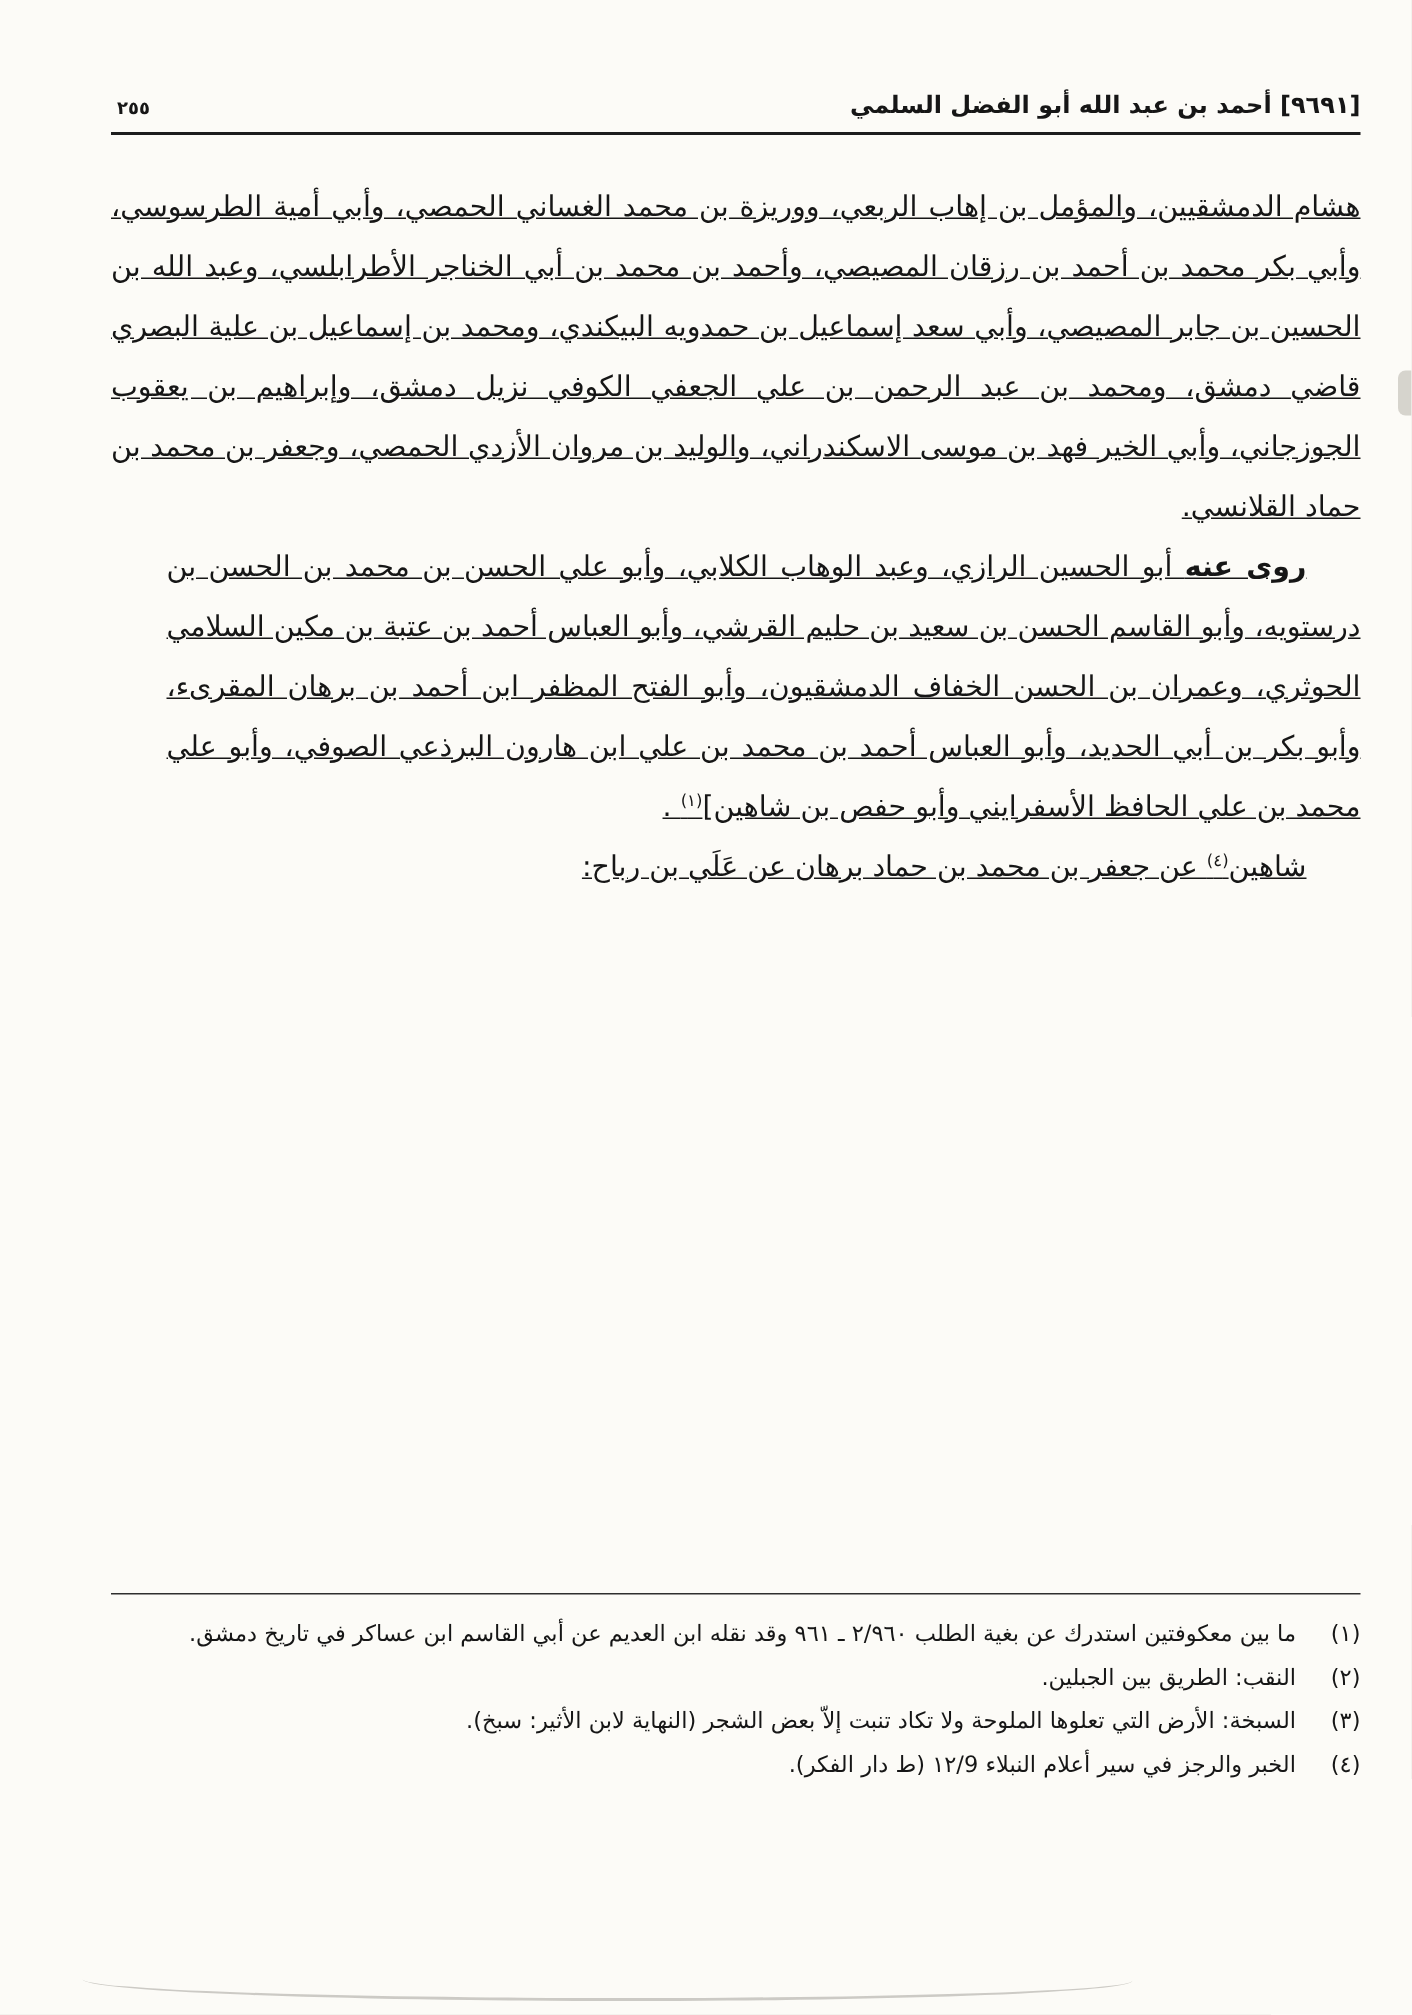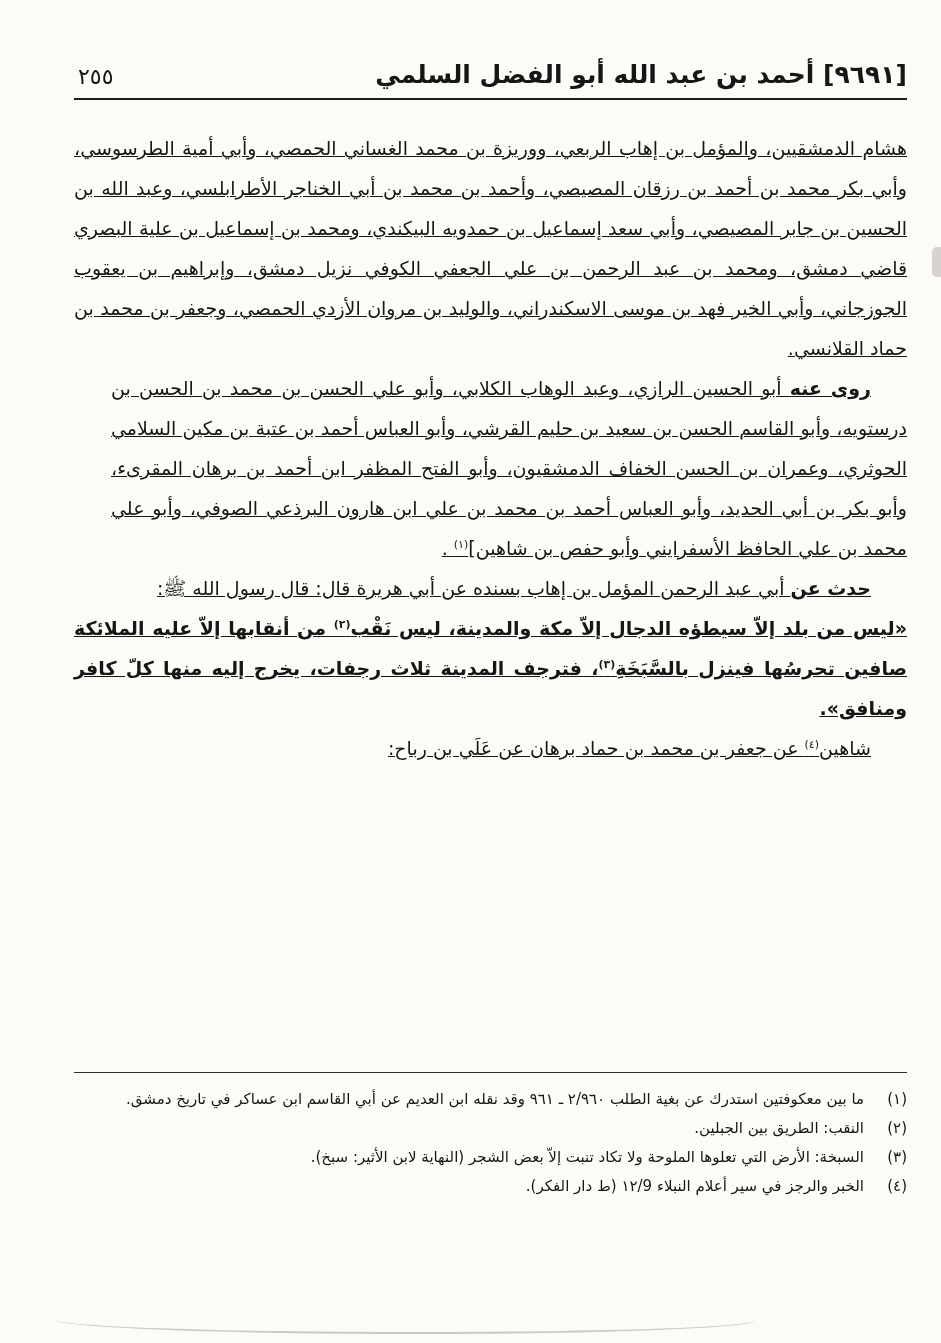--- a/index.html
+++ b/index.html
@@ -23,27 +23,27 @@
   
   .page-head {
     display: flex;
     justify-content: space-between;
     align-items: flex-end;
     border-bottom: 2px solid #1d1d1d;
     padding-bottom: 9px;
   }
   .entry-title {
     margin: 0;
-    font-size: 25px;
+    font-size: 16px;
     font-weight: 700;
     letter-spacing: 0;
   }
   .page-number {
-    font-size: 22px;
-    font-weight: 400;
+    font-size: 12px;
+    font-weight: 700;
     padding-left: 4px;
   }
   
   .body-text {
     margin-top: 28px;
     font-size: 19px;
     line-height: 40px;
     min-height: 938px;
   }
   .para {
@@ -109,22 +109,20 @@
   <div class="content">
 
     <header class="page-head">
       <h1 class="entry-title">[٩٦٩١] أحمد بن عبد الله أبو الفضل السلمي</h1>
       <div class="page-number">٢٥٥</div>
     </header>
 
     <main class="body-text" id="body-text">
         <p class="para"><span class="seg-text">هشام الدمشقيين، والمؤمل بن إهاب الربعي، ووريزة بن محمد الغساني الحمصي، وأبي أمية الطرسوسي، وأبي بكر محمد بن أحمد بن رزقان المصيصي، وأحمد بن محمد بن أبي الخناجر الأطرابلسي، وعبد الله بن الحسين بن جابر المصيصي، وأبي سعد إسماعيل بن حمدويه البيكندي، ومحمد بن إسماعيل بن علية البصري قاضي دمشق، ومحمد بن عبد الرحمن بن علي الجعفي الكوفي نزيل دمشق، وإبراهيم بن يعقوب الجوزجاني، وأبي الخير فهد بن موسى الاسكندراني، والوليد بن مروان الأزدي الحمصي، وجعفر بن محمد بن حماد القلانسي.</span></p>
         <p class="para indent"><span class="seg-bold">روى عنه</span><span class="seg-text"> أبو الحسين الرازي، وعبد الوهاب الكلابي، وأبو علي الحسن بن محمد بن الحسن بن درستويه، وأبو القاسم الحسن بن سعيد بن حليم القرشي، وأبو العباس أحمد بن عتبة بن مكين السلامي الحوثري، وعمران بن الحسن الخفاف الدمشقيون، وأبو الفتح المظفر ابن أحمد بن برهان المقرىء، وأبو بكر بن أبي الحديد، وأبو العباس أحمد بن محمد بن علي ابن هارون البرذعي الصوفي، وأبو علي محمد بن علي الحافظ الأسفرايني وأبو حفص بن شاهين]</span><sup class="fn-ref">(١)</sup><span class="seg-text"> .</span></p>
-        <p class="para indent"><span class="seg-bold">حدث عن</span><span class="seg-text"> أبي عبد الرحمن المؤمل بن إهاب بسنده عن أبي هريرة قال: قال رسول الله ﷺ:</span></p>
-        <p class="para bold"><span class="seg-text">«ليس من بلد إلاّ سيطؤه الدجال إلاّ مكة والمدينة، ليس نَقْب</span><sup class="fn-ref">(٢)</sup><span class="seg-text"> من أنقابها إلاّ عليه الملائكة صافين تحرسُها فينزل بالسَّبَخَةِ</span><sup class="fn-ref">(٣)</sup><span class="seg-text">، فترجف المدينة ثلاث رجفات، يخرج إليه منها كلّ كافر ومنافق».</span></p>
         <p class="para indent"><span class="seg-text">شاهين</span><sup class="fn-ref">(٤)</sup><span class="seg-text"> عن جعفر بن محمد بن حماد برهان عن عَلَي بن رباح:</span></p>
       </main>
 
     <section class="footnotes">
       <div id="fn-list">
           <div class="footnote">
             <span class="fn-num">(١)</span>
             <div class="fn-text">ما بين معكوفتين استدرك عن بغية الطلب ٢/٩٦٠ ـ ٩٦١ وقد نقله ابن العديم عن أبي القاسم ابن عساكر في تاريخ دمشق.</div>
           </div>
           <div class="footnote">

